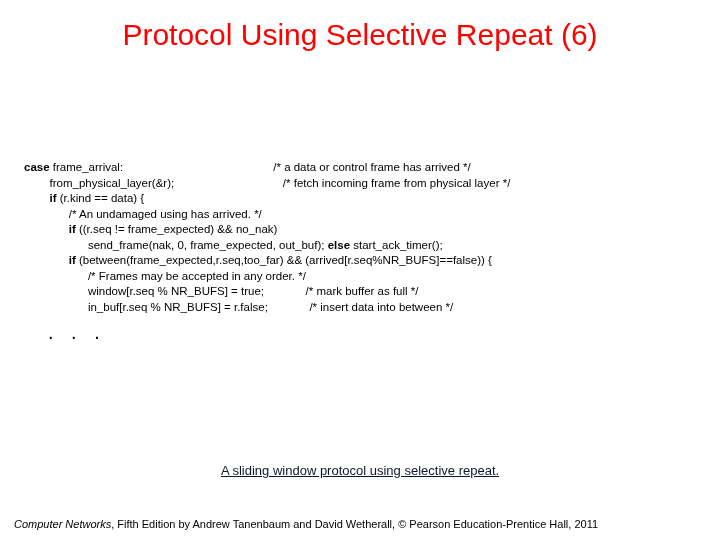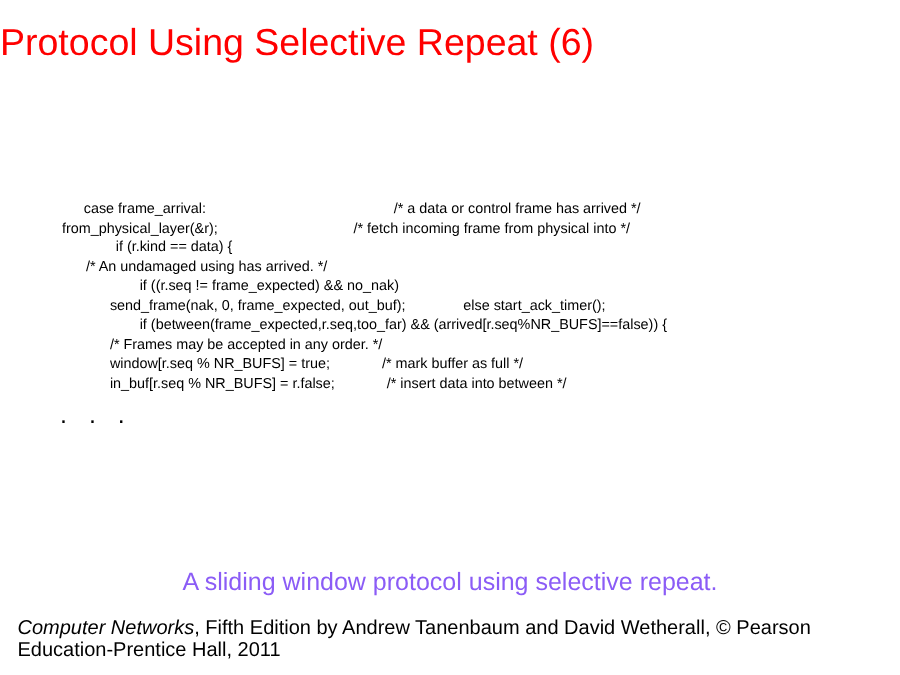--- a/index.html
+++ b/index.html
@@ -8,65 +8,66 @@
     height: 540px;
     background: #ffffff;
     font-family: Arial, Helvetica, sans-serif;
     position: relative;
     overflow: hidden;
   }
   .slide-title {
     color: #ff0000;
     font-size: 30px;
     font-weight: normal;
-    text-align: left;
+    text-align: center;
     padding-top: 18px;
     padding-bottom: 8px;
   }
   .code-block {
     padding: 100px 24px 0 24px;
     font-family: Arial, Helvetica, sans-serif;
     font-size: 11.5px;
     line-height: 1.35;
     color: #000;
     white-space: pre;
   }
-  .code-block .bold { font-weight: normal; margin-left: 43px; }
+  .code-block .bold { font-weight: bold; }
   .ellipsis {
     font-family: Arial, Helvetica, sans-serif;
     font-size: 20px;
     padding-left: 48px;
     padding-top: 6px;
     letter-spacing: 6px;
   }
   .caption {
     position: absolute;
     left: 0; right: 0;
     bottom: 62px;
     text-align: center;
-    font-size: 20px;
-    color: #8b5cf6;
+    font-size: 13px;
+    color: #0f172a;
+    text-decoration: underline;
   }
   .footer {
     position: absolute;
     left: 0; right: 0;
     bottom: 10px;
-    font-size: 16px;
+    font-size: 11px;
     color: #000;
     padding: 0 14px;
   }
   .footer .book { font-style: italic; }
 </style>
 </head>
 <body>
 
 <h1 class="slide-title">Protocol Using Selective Repeat (6)</h1>
 
 <div class="code-block"><span class="bold">case</span><span> frame_arrival:</span>                                               <span>/* a data or control frame has arrived */</span>
-        <span>from_physical_layer(&amp;r);</span>                                  <span>/* fetch incoming frame from physical into */</span>
+        <span>from_physical_layer(&amp;r);</span>                                  <span>/* fetch incoming frame from physical layer */</span>
         <span class="bold">if</span><span> (r.kind == data) {</span>
               <span>/* An undamaged using has arrived. */</span>
               <span class="bold">if</span><span> ((r.seq != frame_expected) &amp;&amp; no_nak)</span>
                     <span>send_frame(nak, 0, frame_expected, out_buf); </span><span class="bold">else</span><span> start_ack_timer();</span>
               <span class="bold">if</span><span> (between(frame_expected,r.seq,too_far) &amp;&amp; (arrived[r.seq%NR_BUFS]==false)) {</span>
                     <span>/* Frames may be accepted in any order. */</span>
                     <span>window[r.seq % NR_BUFS] = true;</span>             <span>/* mark buffer as full */</span>
                     <span>in_buf[r.seq % NR_BUFS] = r.false;</span>             <span>/* insert data into between */</span></div>
 
 <div class="ellipsis">. . .</div>

